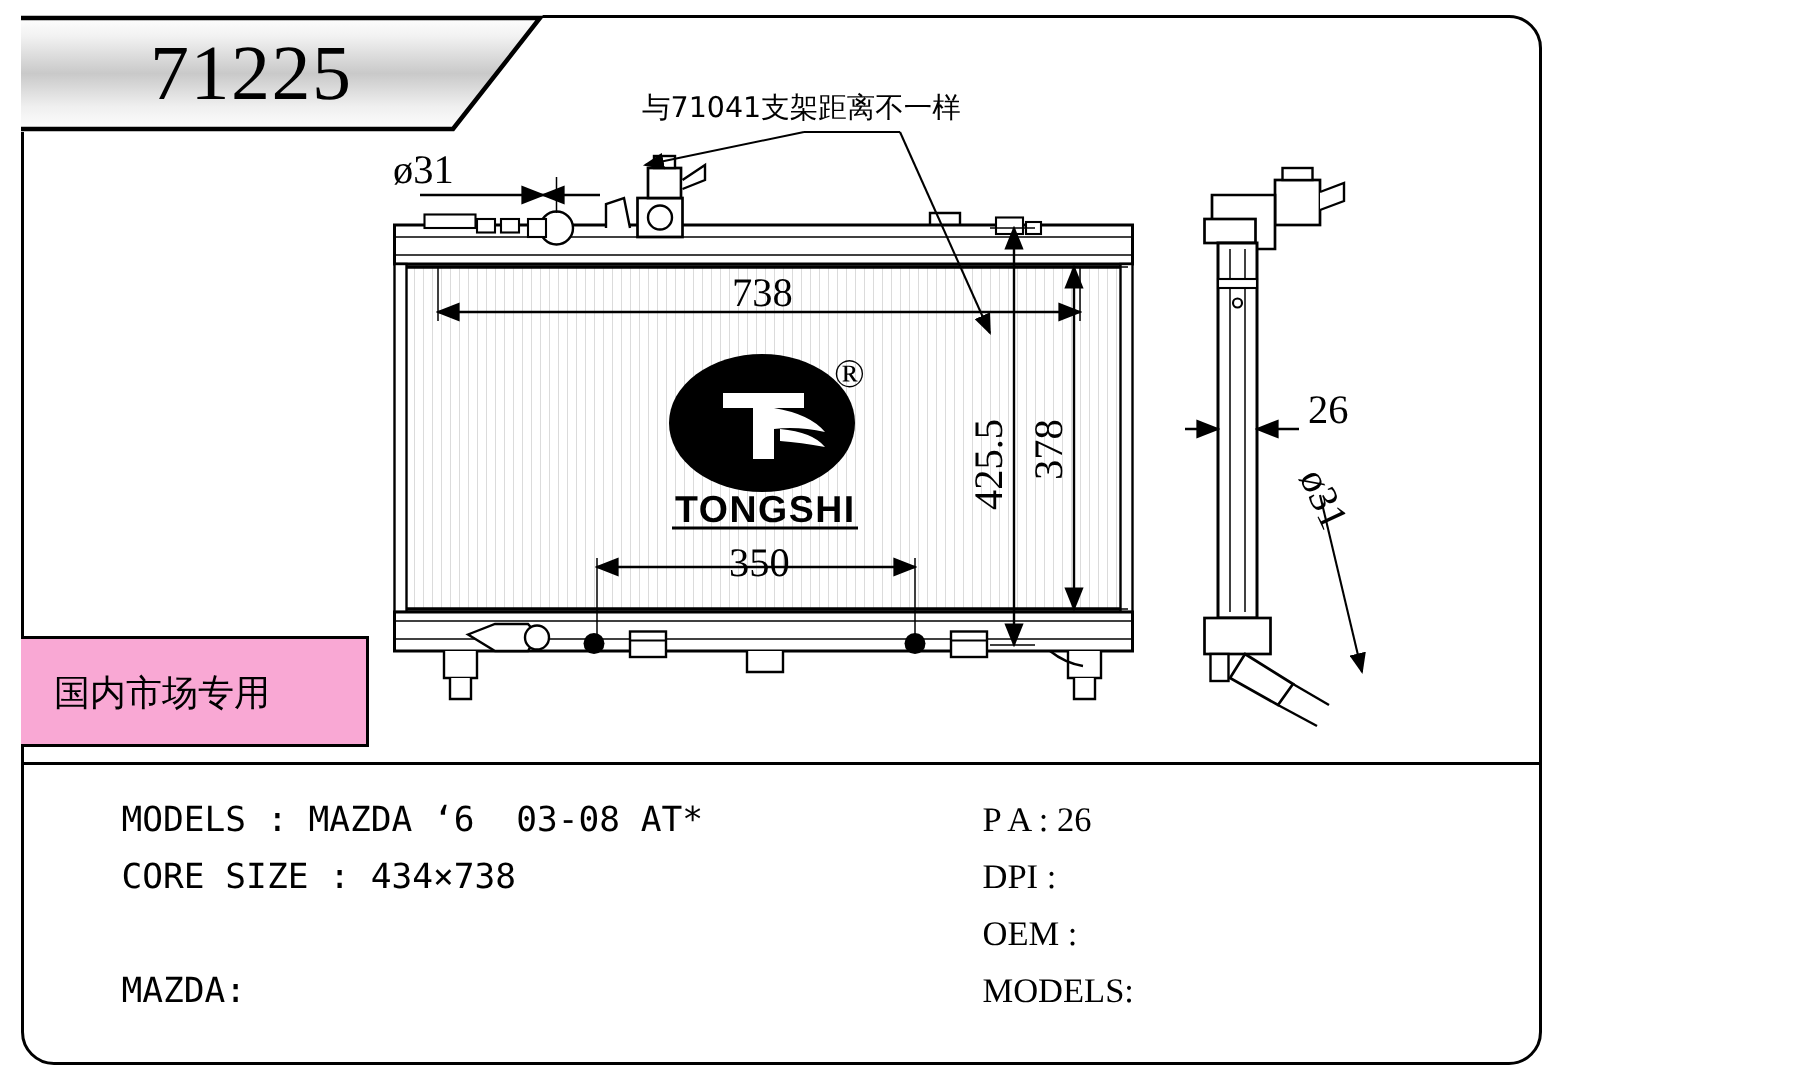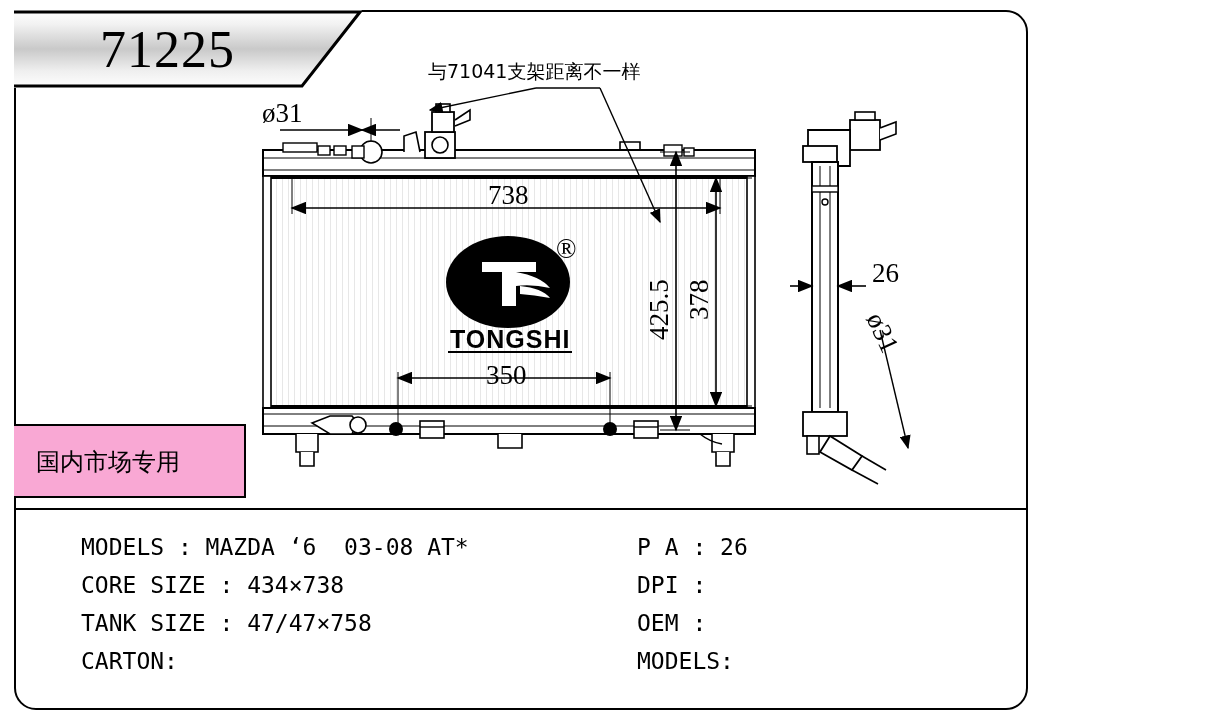--- a/index.html
+++ b/index.html
@@ -21,21 +21,21 @@
   
   .market-box{position:absolute;left:14px;top:424px;width:232px;height:74px;border:2px solid #000;border-left:none;box-sizing:border-box;background:#f9a8d4;}
   .market-box span{position:absolute;left:22px;top:20px;font-size:24px;font-family:"DejaVu Sans",sans-serif;}
 
   
   .sep{position:absolute;left:14px;top:508px;width:1014px;height:2px;background:#000;}
 
   
   .spec{position:absolute;font-size:23px;font-family:"DejaVu Sans Mono",monospace;letter-spacing:0px;white-space:pre;}
   .spec.l{left:58px;margin-left:23px;}
-  .spec.r{left:637px;}
+  .spec.r{left:655px;font-family:Liberation Serif, serif;}
 
   
   svg.draw{position:absolute;left:0;top:0;width:1206px;height:724px;}
   text{font-family:"DejaVu Sans",sans-serif;}
   .dim{font-family:"Liberation Serif",serif;font-size:27px;}
   .cn{font-family:"DejaVu Sans",sans-serif;font-size:19px;}
   .logo-t{font-family:"Liberation Sans",sans-serif;font-weight:bold;font-size:25px;letter-spacing:1px;}
 </style>
 </head>
 <body>
@@ -53,22 +53,21 @@
   </div>
 
   <div class="market-box">
     <span>国内市场专用</span>
   </div>
 
   <div class="sep"></div>
 
   <div class="spec l" style="top:534px">MODELS : MAZDA ‘6  03-08 AT*</div>
   <div class="spec l" style="top:572px">CORE SIZE : 434×738</div>
-  <div class="spec l" style="top:610px">TANK SIZE : 47/47×758</div>
-  <div class="spec l" style="top:648px">CARTON:</div>
+  <div class="spec l" style="top:648px">MAZDA:</div>
 
   <div class="spec r" style="top:534px">P A : 26</div>
   <div class="spec r" style="top:572px">DPI :</div>
   <div class="spec r" style="top:610px">OEM :</div>
   <div class="spec r" style="top:648px">MODELS:</div>
 
   <svg class="draw" viewBox="0 0 1206 724">
     <defs>
       <marker id="ar" markerWidth="10" markerHeight="8" refX="9" refY="4" orient="auto">
         <path d="M0,0 L10,4 L0,8 z" fill="#000"></path>

